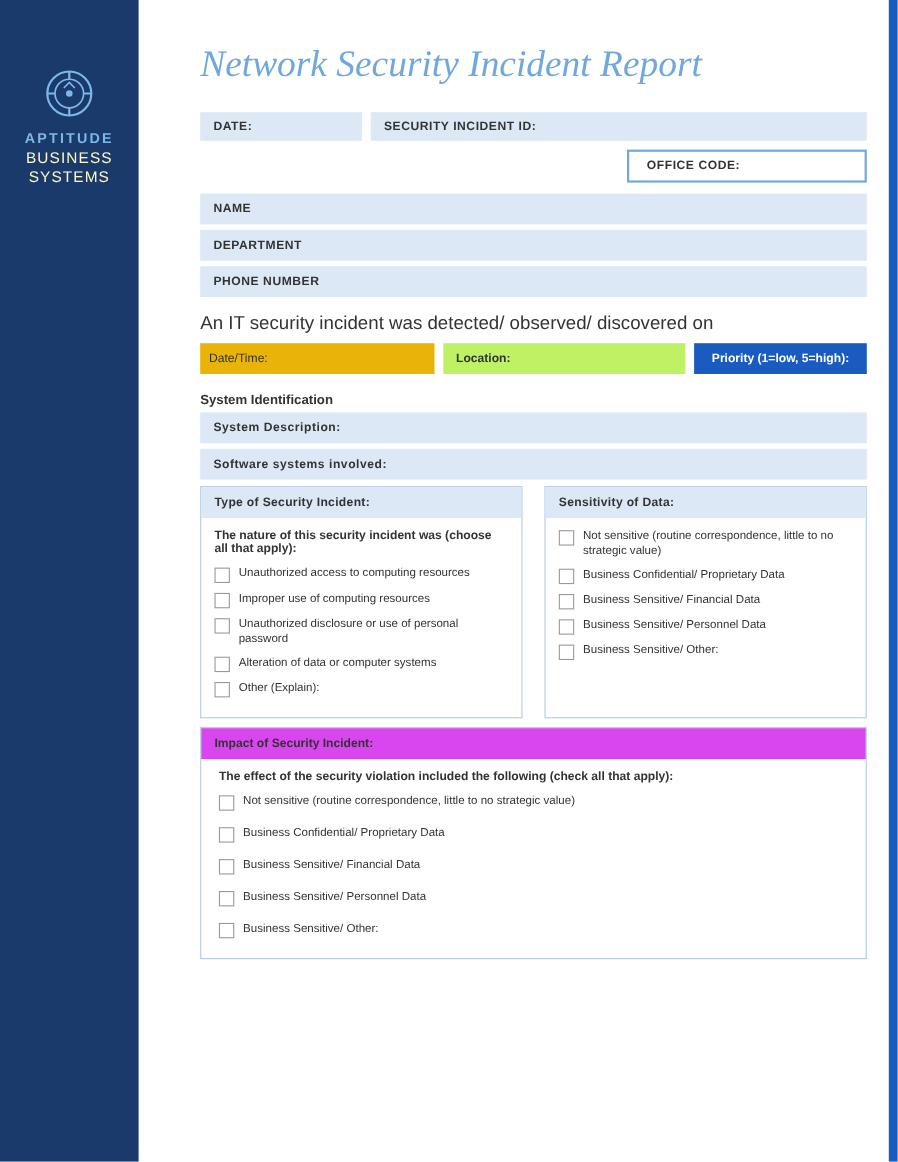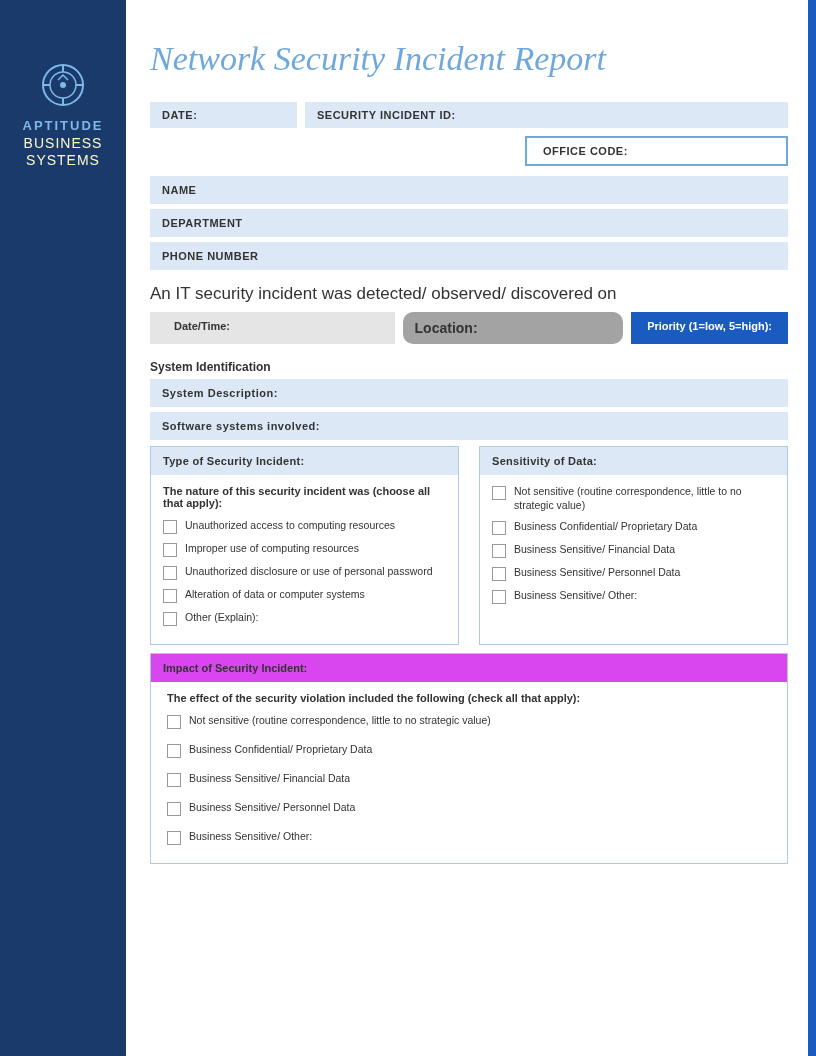--- a/index.html
+++ b/index.html
@@ -64,20 +64,21 @@
       background: #1a5bbf;
       min-height: 1056px;
       position: absolute;
       right: 0;
       top: 0;
     }
 
     .main-content {
       flex: 1;
       padding: 40px 28px 40px 24px;
+      margin-left: 32px;
     }
 
     .report-title {
       font-size: 34px;
       font-weight: 300;
       color: #6fa8dc;
       font-style: italic;
       margin-bottom: 24px;
       font-family: Georgia, serif;
     }
@@ -111,21 +112,21 @@
       margin-bottom: 10px;
     }
 
     .office-code-box {
       border: 2px solid #6fa8dc;
       padding: 7px 16px;
       font-size: 11px;
       font-weight: bold;
       color: #333;
       background: #fff;
-      width: 263px;
+      width: 218px;
       letter-spacing: 0.5px;
     }
 
     .from-label {
       font-size: 12px;
       font-weight: bold;
       color: #333;
       margin-bottom: 6px;
       letter-spacing: 0.5px;
     }
@@ -149,35 +150,34 @@
     }
 
     .incident-row {
       display: flex;
       gap: 8px;
       margin-bottom: 16px;
     }
 
     .incident-date {
       flex: 1;
-      background: #e5e5e5;
-      padding: 8px 24px;
-      font-size: 11px;
-      font-weight: bold;
+      background: #eab308;
+      padding: 8px 8px;
+      font-size: 11px;
+      font-weight: normal;
       color: #333;
     }
 
     .incident-location {
       flex: 1;
-      background: #a3a3a3;
+      background: #bef264;
       padding: 8px 12px;
-      font-size: 14px;
-      font-weight: bold;
-      color: #333;
-      border-radius: 10px;
+      font-size: 11px;
+      font-weight: bold;
+      color: #333;
     }
 
     .incident-priority {
       background: #1a5bbf;
       padding: 8px 16px;
       font-size: 11px;
       font-weight: bold;
       color: #fff;
       white-space: nowrap;
     }

